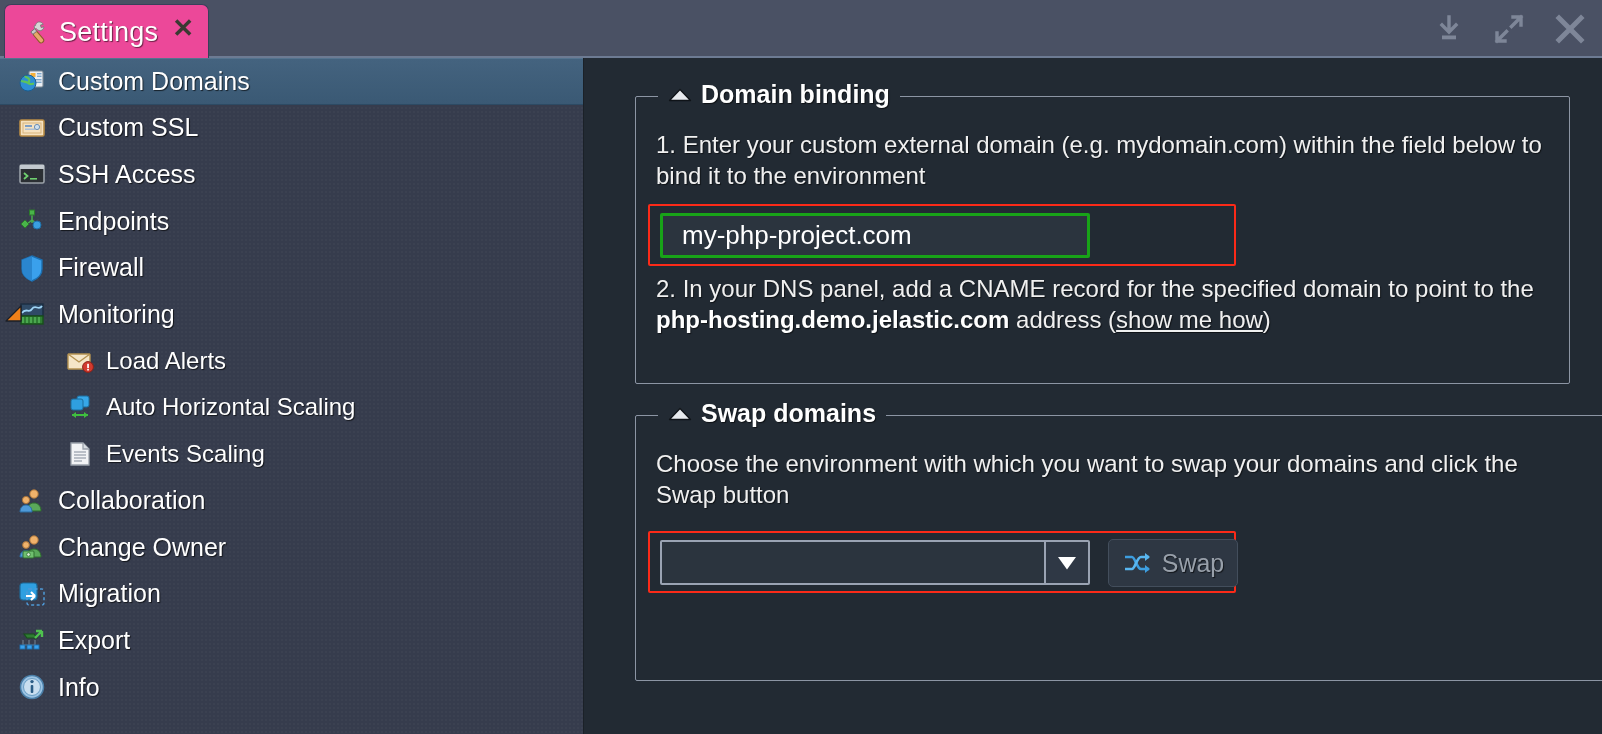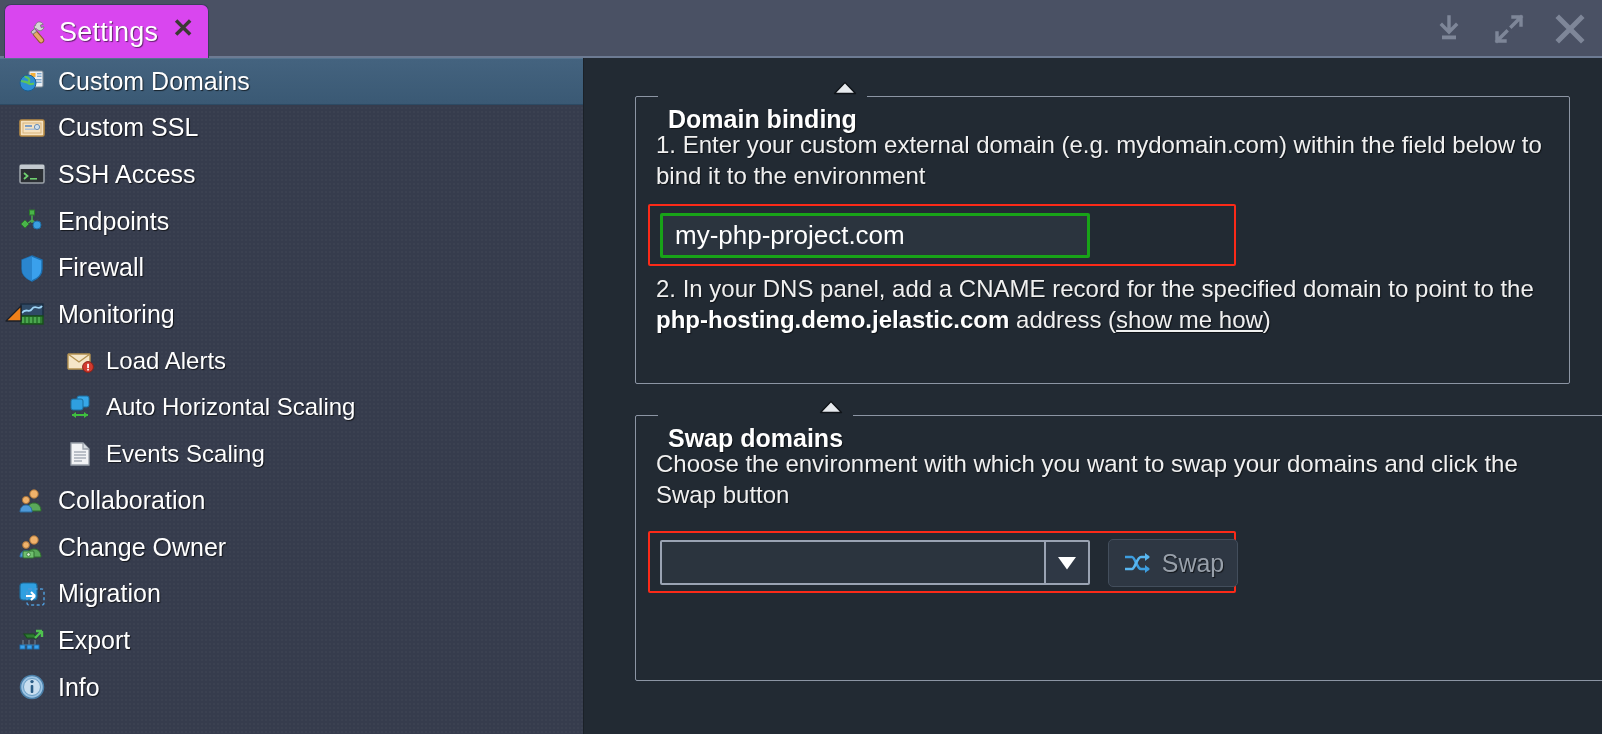--- a/index.html
+++ b/index.html
@@ -21,21 +21,21 @@
     position: absolute; left: 0; top: 0;
     width: 1602px; height: 58px;
     background: #4a5164;
     border-bottom: 2px solid #6d7b93;
   }
   .tab {
     position: absolute; left: 4px; top: 4px;
     height: 56px;
     display: flex; align-items: center;
     padding: 0 14px 0 16px;
-    background: #d946ef;
+    background: #ec4899;
     border: 1px solid #39405a;
     border-bottom: none;
     border-radius: 7px 7px 0 0;
     gap: 10px;
   }
   .tab .tab-icon { width: 28px; height: 28px; display:block; }
   .tab-label {
     font-size: 27px; color: #ffffff;
     text-shadow: 1px 1px 1px rgba(0,0,0,.55);
     letter-spacing: .2px;
@@ -109,23 +109,22 @@
     border: 1px solid #8c95a4;
     border-radius: 2px;
   }
   #fs-domain { left: 38px; top: 38px; width: 935px; height: 288px; }
   #fs-swap   { left: 38px; top: 357px; width: 993px; height: 266px; }
 
   .legend {
     position: absolute; top: -17px; left: 22px;
     background: #222a33;
     padding: 0 10px;
-    display: flex; align-items: flex-end; gap: 9px;
+    display: flex; align-items: center; gap: 9px;
     cursor: pointer;
-    flex-direction: column;
   }
   .legend-text {
     font-size: 25px; font-weight: bold; color: #ffffff;
     text-shadow: 1px 1px 1px rgba(0,0,0,.6);
     white-space: nowrap;
   }
 
   .body-text {
     position: absolute;
     font-size: 24px;
@@ -145,21 +144,21 @@
   }
 
   .text-input {
     position: absolute;
     background: #2b343e;
     border: 3px solid #18a318;
     border-radius: 2px;
     color: #ffffff;
     font-family: "Liberation Sans", sans-serif;
     font-size: 26px;
-    padding: 0 12px;
+    padding: 0 19px;
     outline: none;
   }
   .text-input::placeholder { color: #8a929c; }
 
   .btn {
     position: absolute;
     background: #2e3743;
     border: 1px solid #434e5c;
     border-radius: 5px;
     display: flex; align-items: center; justify-content: center;

